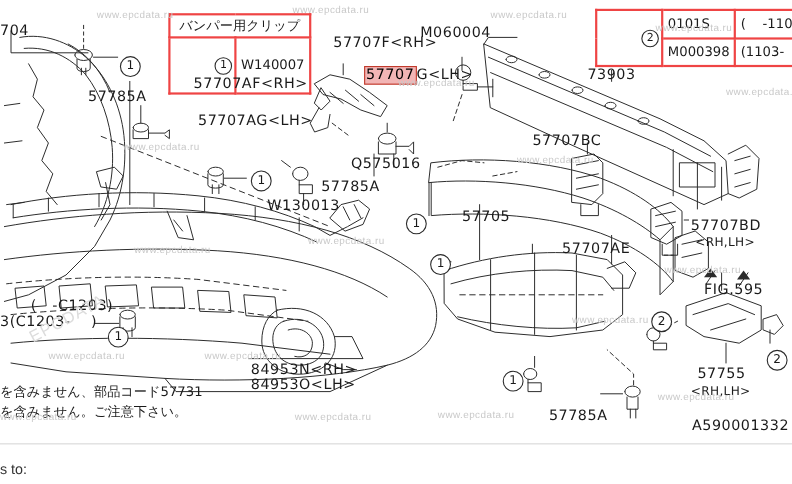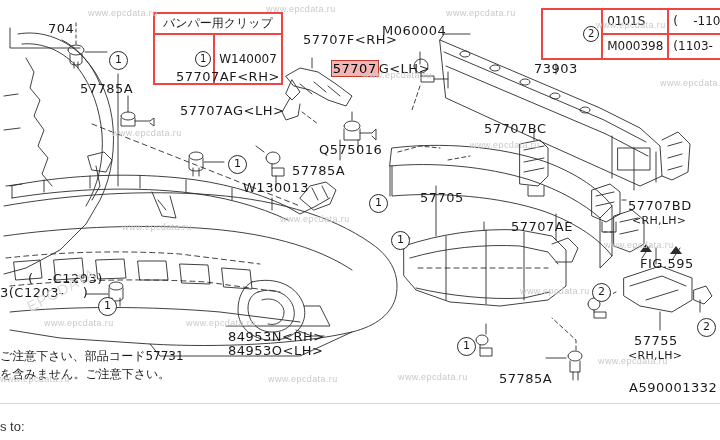--- a/index.html
+++ b/index.html
@@ -367,21 +367,21 @@
         <td>0101S</td>
         <td>(    -1103)</td>
       </tr>
       <tr>
         <td>M000398</td>
         <td>(1103-    )</td>
       </tr>
     </tbody>
       </table>
 
-    <div class="lbl" style="left:0px; top:22px;margin-left:48px;">704</div>
+    <div class="lbl" style="left:0px; top:22px;">704</div>
     <div class="lbl" style="left:80px; top:82px;">57785A</div>
     <div class="lbl" style="left:176px; top:70px;">57707AF&lt;RH&gt;</div>
     <div class="lbl" style="left:180px; top:84px;margin-top:20px;">57707AG&lt;LH&gt;</div>
     <div class="lbl" style="left:303px; top:33px;">57707F&lt;RH&gt;</div>
 
     <div class="lbl" style="left:303px; top:49px;">
       <span class="highlight">57707</span><span>G&lt;LH&gt;</span>
     </div>
 
     <div class="lbl" style="left:382px; top:24px;">M060004</div>
@@ -406,21 +406,21 @@
 
     <div class="balloon" style="left:109px; top:51px;">1</div>
     <div class="balloon" style="left:228px; top:155px;">1</div>
     <div class="balloon" style="left:369px; top:194px;">1</div>
     <div class="balloon" style="left:391px; top:231px;">1</div>
     <div class="balloon" style="left:98px; top:297px;">1</div>
     <div class="balloon" style="left:457px; top:337px;">1</div>
     <div class="balloon" style="left:592px; top:283px;">2</div>
     <div class="balloon" style="left:697px; top:318px;">2</div>
 
-    <div class="lbl jp" style="left:0px; top:348px;">ご注意下さい、部品コード57731</div>
+    <div class="lbl jp" style="left:0px; top:348px;">を含みません、部品コード57731</div>
     <div class="lbl jp" style="left:0px; top:366px;text-align:center;">を含みません。ご注意下さい。</div>
 
     <div class="wm" style="left:88px;  top:8px;">www.epcdata.ru</div>
     <div class="wm" style="left:266px; top:4px;">www.epcdata.ru</div>
     <div class="wm" style="left:446px; top:8px;">www.epcdata.ru</div>
     <div class="wm" style="left:596px; top:20px;">www.epcdata.ru</div>
     <div class="wm" style="left:660px; top:78px;">www.epcdata.ru</div>
     <div class="wm" style="left:362px; top:70px;">www.epcdata.ru</div>
     <div class="wm" style="left:112px; top:128px;">www.epcdata.ru</div>
     <div class="wm" style="left:280px; top:214px;">www.epcdata.ru</div>

